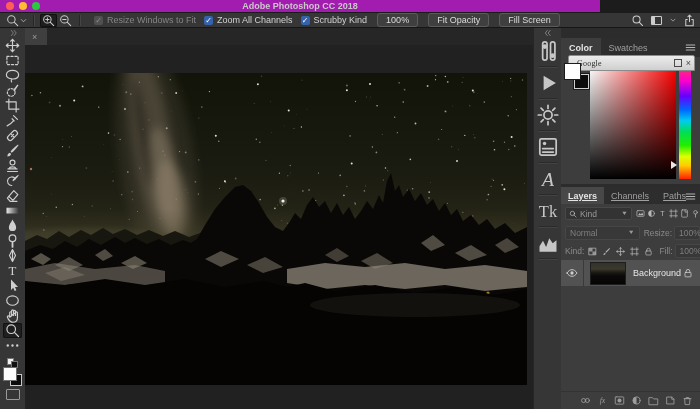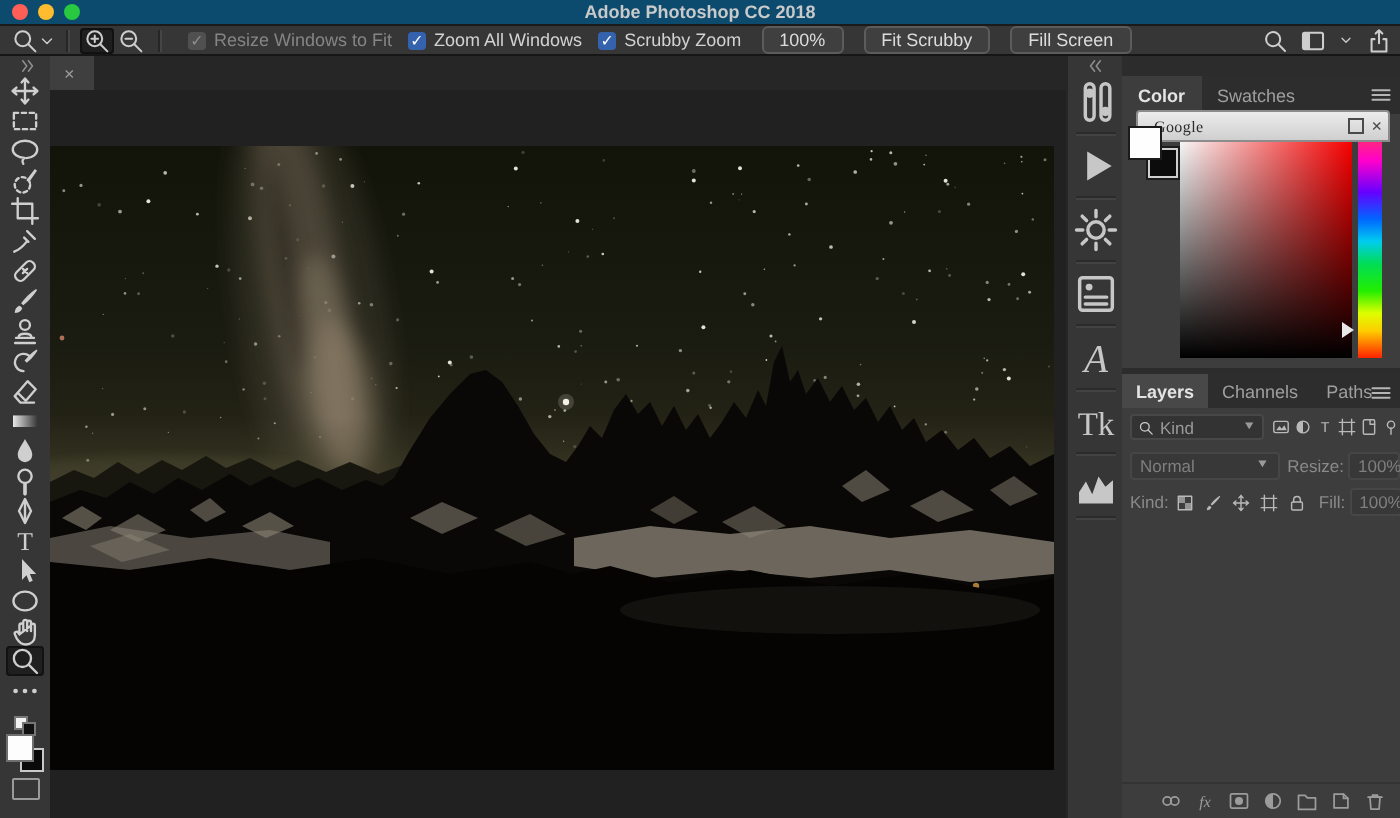--- a/index.html
+++ b/index.html
@@ -1,21 +1,21 @@
 <!DOCTYPE html>
 <html><head>
 <meta charset="utf-8">
 <style>
   html,body{margin:0;padding:0;background:#1c1c1c;}
   body{width:700px;height:409px;overflow:hidden;font-family:"Liberation Sans",sans-serif;
        -webkit-font-smoothing:antialiased;position:relative;color:#d4d4d4;}
   .app{position:absolute;inset:0;}
 
   
-  .titlebar{position:absolute;left:0;top:0;width:700px;height:12px;background:#0c4a6e;
+  .titlebar{position:absolute;left:0;top:0;width:600px;height:12px;background:#a21caf;
             border-bottom:1px solid #1a1a1a;}
   .lights{position:absolute;left:6px;top:2px;display:flex;gap:5px;}
   .light{width:8px;height:8px;border-radius:50%;}
   .titlebar .title{position:absolute;left:0;right:0;top:1px;text-align:center;font-size:9px;
             font-weight:bold;color:#c9c9c9;}
 
   
   .optionsbar{position:absolute;left:0;top:13px;width:700px;height:14px;background:#363636;
               border-bottom:1px solid #161616;display:flex;align-items:center;font-size:9px;}
   .ob-item{display:flex;align-items:center;flex:none;}
@@ -110,21 +110,21 @@
         display:flex;align-items:center;font-family:"Liberation Serif",serif;font-size:8px;color:#2c2c2c;}
   .gwin .gtitle{margin-left:8px;letter-spacing:.2px;}
   .gwin .gbtns{position:absolute;right:3px;top:0;height:14px;display:flex;align-items:center;gap:4px;
                font-family:"Liberation Sans",sans-serif;color:#4a4a4a;}
   .gwin .gbox{width:6px;height:6px;border:1px solid #4a4a4a;display:inline-block;}
   .gwin .gx{font-size:9px;line-height:9px;}
 
   
   .layerspanel{position:absolute;left:0;top:159px;width:139px;height:222px;background:#3d3d3d;}
   .lp-tabs{position:absolute;left:0;top:0;width:139px;height:17px;background:#2d2d2d;display:flex;font-size:9px;}
-  .lp-tabs .ptab{padding:0 7px;}
+  .lp-tabs .ptab{padding:0 7px;text-decoration:underline;}
   .lp-tabs .ptab.active{background:#484848;}
   .lp-menu{position:absolute;right:3px;top:3px;color:#b5b5b5;}
   .lp-row{position:absolute;left:0;width:139px;display:flex;align-items:center;font-size:8.5px;color:#8a8a8a;}
   .kindbox{margin-left:4px;width:76px;height:13px;background:#333;border:1px solid#484848;border-radius:2px;
            display:flex;align-items:center;gap:3px;padding:0 3px;box-sizing:border-box;color:#9a9a9a;}
   .kindbox .sp{flex:1;}
   .chev{font-size:7px;color:#9a9a9a;transform:scaleY(.8);}
   .ficons{display:flex;gap:2px;margin-left:4px;}
   .fic{width:9px;height:9px;display:flex;align-items:center;justify-content:center;color:#b9b9b9;}
   .dd{height:14px;background:#383838;border:1px solid #464646;border-radius:2px;display:flex;
@@ -185,25 +185,25 @@
           <svg viewBox="0 0 14 14" width="100%" height="100%" fill="none" stroke="currentColor" stroke-width="1.1" stroke-linecap="round" stroke-linejoin="round" xmlns="http://www.w3.org/2000/svg">
             <circle cx="5.8" cy="5.8" r="4"></circle>
             <path d="M8.8 8.8 12.6 12.6M4 5.8h3.6"></path>
           </svg>
         </span>
       </span>
     <span class="ob-sep"></span>
     <span class="cb dis"></span>
     <span class="ob-label dis">Resize Windows to Fit</span>
     <span class="cb"></span>
-    <span class="ob-label">Zoom All Windows</span>
+    <span class="ob-label">Zoom All Channels</span>
     <span class="cb"></span>
-    <span class="ob-label">Scrubby Zoom</span>
+    <span class="ob-label">Scrubby Kind</span>
     <span class="obtn">100%</span>
-    <span class="obtn">Fit Scrubby</span>
+    <span class="obtn">Fit Opacity</span>
     <span class="obtn">Fill Screen</span>
     <span class="ob-right">
       <span class="icon" style="width: 13px; height: 13px;">
           <svg viewBox="0 0 14 14" width="100%" height="100%" fill="none" stroke="currentColor" stroke-width="1.1" stroke-linecap="round" stroke-linejoin="round" xmlns="http://www.w3.org/2000/svg">
             <circle cx="6" cy="6" r="3.8"></circle>
             <path d="M8.8 8.8 12.4 12.4"></path>
           </svg>
         </span>
       <span class="icon" style="width: 13px; height: 13px;">
           <svg viewBox="0 0 14 14" width="100%" height="100%" fill="none" stroke="currentColor" stroke-width="1.1" stroke-linecap="round" stroke-linejoin="round" xmlns="http://www.w3.org/2000/svg">
@@ -810,20 +810,38 @@
                 </svg>
               </div>
             </div>
           <span style="margin-left:6px">Fill:</span>
           <div class="dd val" style="margin-left:2px">
             <span>100%</span>
 
           </div>
         </div>
 
+        <div class="layer-row">
+          <div class="eyecell">
+            <span class="icon" style="width:12px;height:12px">
+                <svg viewBox="0 0 14 14" width="100%" height="100%" fill="none" stroke="currentColor" stroke-width="1.1" stroke-linecap="round" stroke-linejoin="round" xmlns="http://www.w3.org/2000/svg">
+                  <path d="M1.2 7C2.8 4.4 4.8 3.1 7 3.1S11.2 4.4 12.8 7C11.2 9.6 9.2 10.9 7 10.9S2.8 9.6 1.2 7z"></path>
+                  <circle cx="7" cy="7" r="1.9" fill="currentColor" stroke="none"></circle>
+                </svg>
+              </span>
+          </div>
+          <div class="thumb"></div>
+          <div class="lname">Background</div>
+          <span class="llock icon" style="width:10px;height:10px">
+              <svg viewBox="0 0 14 14" width="100%" height="100%" fill="none" stroke="currentColor" stroke-width="1.1" stroke-linecap="round" stroke-linejoin="round" xmlns="http://www.w3.org/2000/svg">
+                <rect x="2.8" y="6.2" width="8.4" height="6.2" rx="1"></rect>
+                <path d="M4.4 6.2V4.6a2.6 2.6 0 0 1 5.2 0v1.6"></path>
+              </svg>
+            </span>
+        </div>
 
         <div class="lp-bottom">
           <span style="flex:1"></span>
           <span style="display:contents"><div class="bic">
                 <svg viewBox="0 0 14 14" width="100%" height="100%" fill="none" stroke="currentColor" stroke-width="1.1" stroke-linecap="round" stroke-linejoin="round" xmlns="http://www.w3.org/2000/svg">
                   <circle cx="4.6" cy="7" r="2.6"></circle>
                   <circle cx="9.4" cy="7" r="2.6"></circle>
                 </svg>
               </div><div class="bic">
                 <svg viewBox="0 0 14 14" width="100%" height="100%" fill="none" stroke="currentColor" stroke-width="1.1" stroke-linecap="round" stroke-linejoin="round" xmlns="http://www.w3.org/2000/svg">

